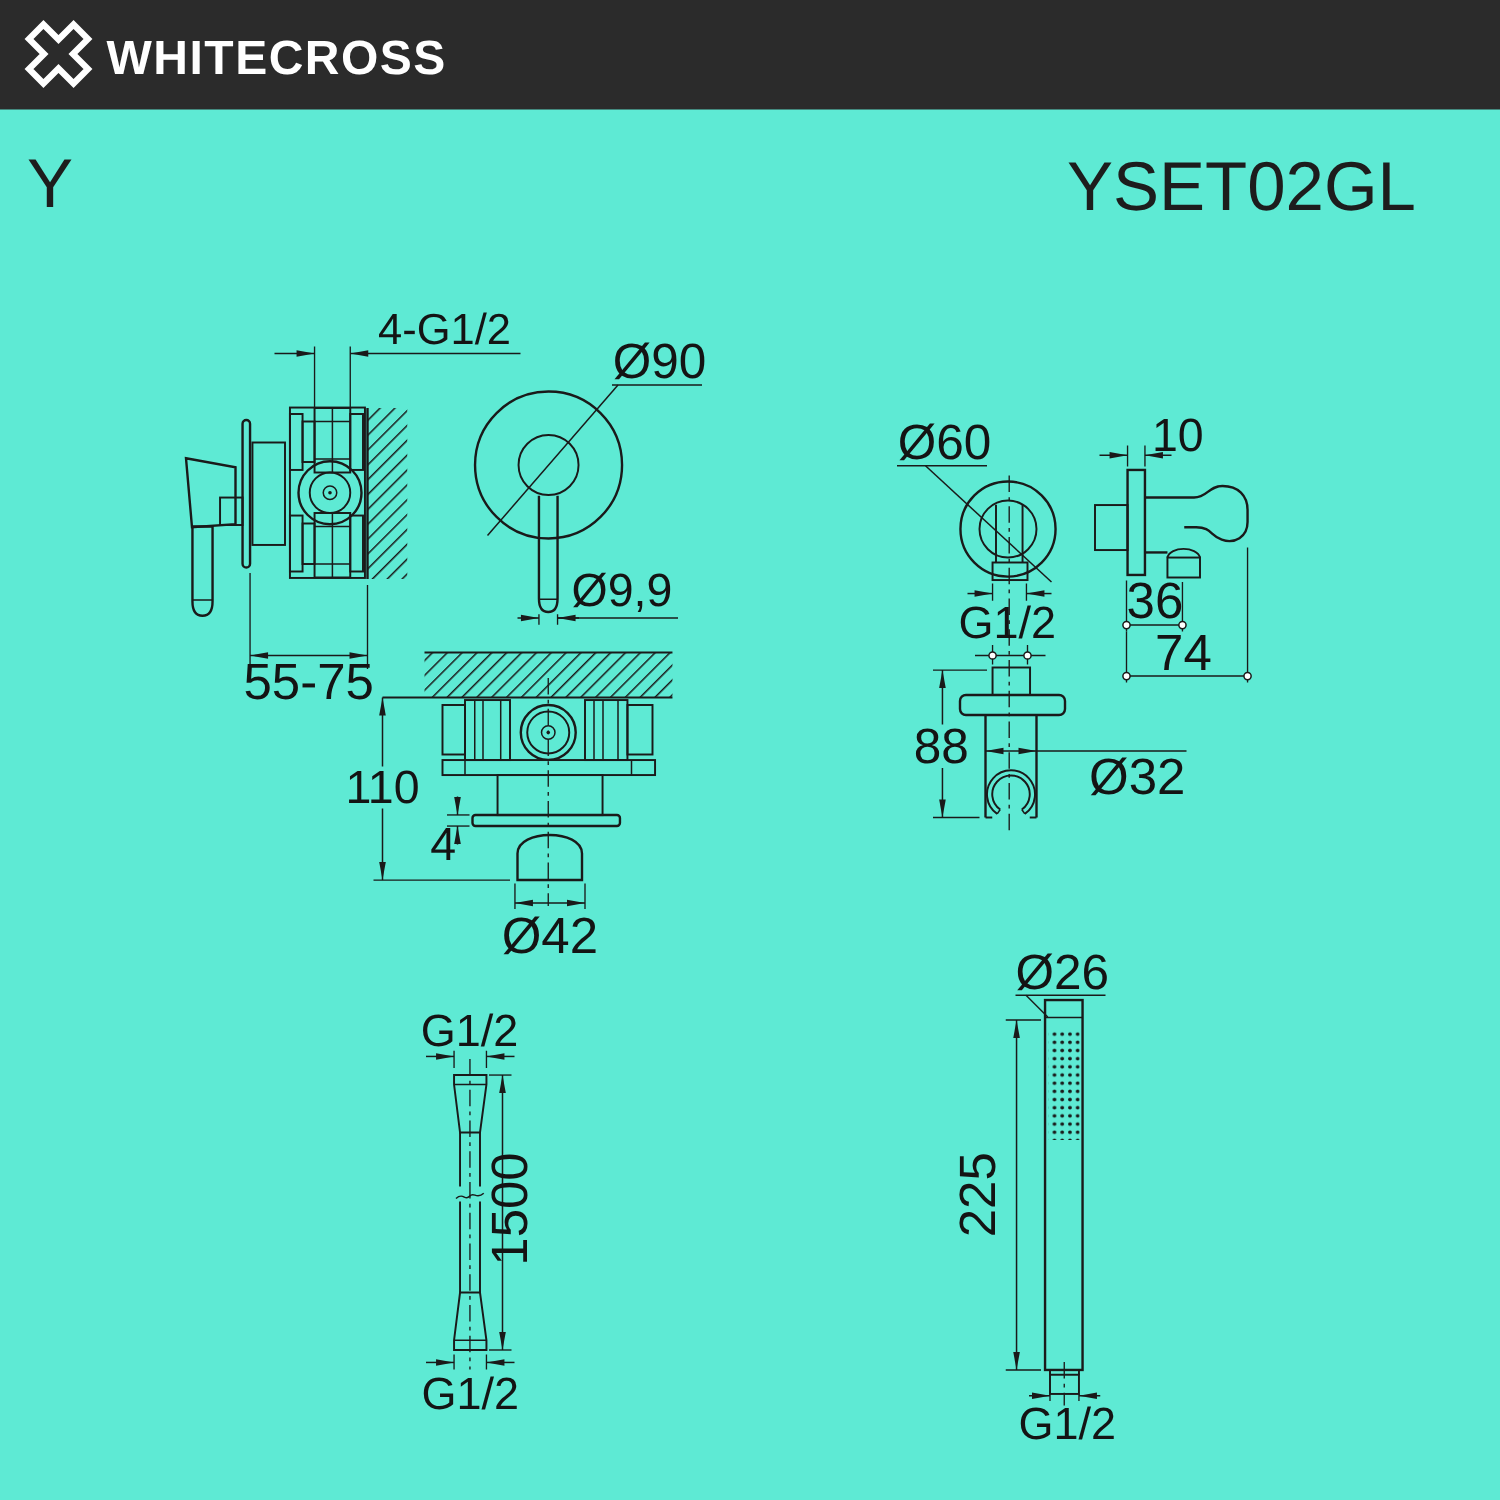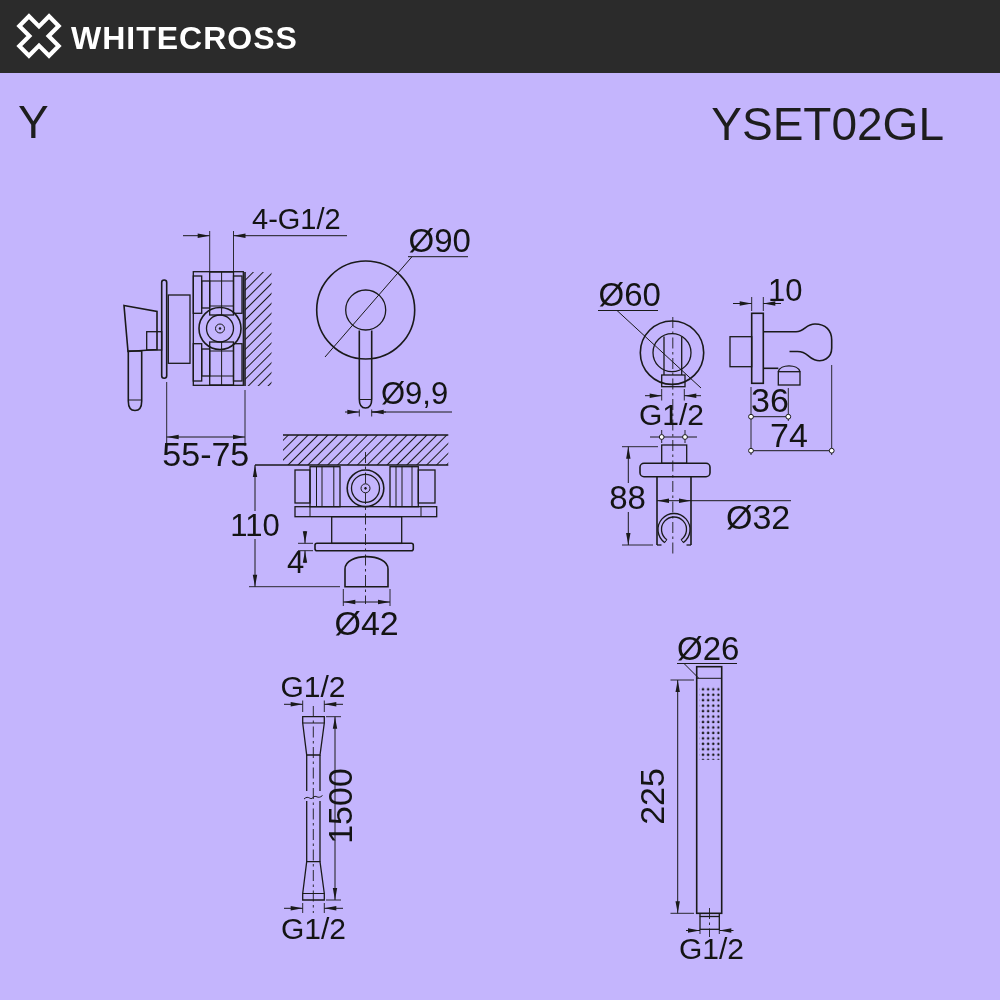--- a/index.html
+++ b/index.html
@@ -1,16 +1,16 @@
 <!DOCTYPE html>
 <html><head>
 <meta charset="utf-8">
 <style>
   html,body{margin:0;padding:0;background:#fff;}
-  .page{position:relative;width:1000px;height:1000px;background:#c4b5fd;overflow:hidden;}
+  .page{position:relative;width:1000px;height:1000px;background:#5eead4;overflow:hidden;}
   svg text{font-family:"Liberation Sans","DejaVu Sans",sans-serif;fill:#111;}
   .brand-t{font-weight:bold;fill:#fff;letter-spacing:1px;}
   .title-t{font-size:46px;fill:#1d1d1d;}
   .d{fill:#141414;}
   .ol{fill:none;stroke:#1a1a1a;stroke-width:1.6;}
   .ol2{fill:none;stroke:#1a1a1a;stroke-width:1.3;}
   .thin{fill:none;stroke:#1a1a1a;stroke-width:1;}
   .ext{fill:none;stroke:#1a1a1a;stroke-width:0.9;}
   .cl{fill:none;stroke:#1a1a1a;stroke-width:0.9;stroke-dasharray:11 3.5 2.5 3.5;}
 </style>

